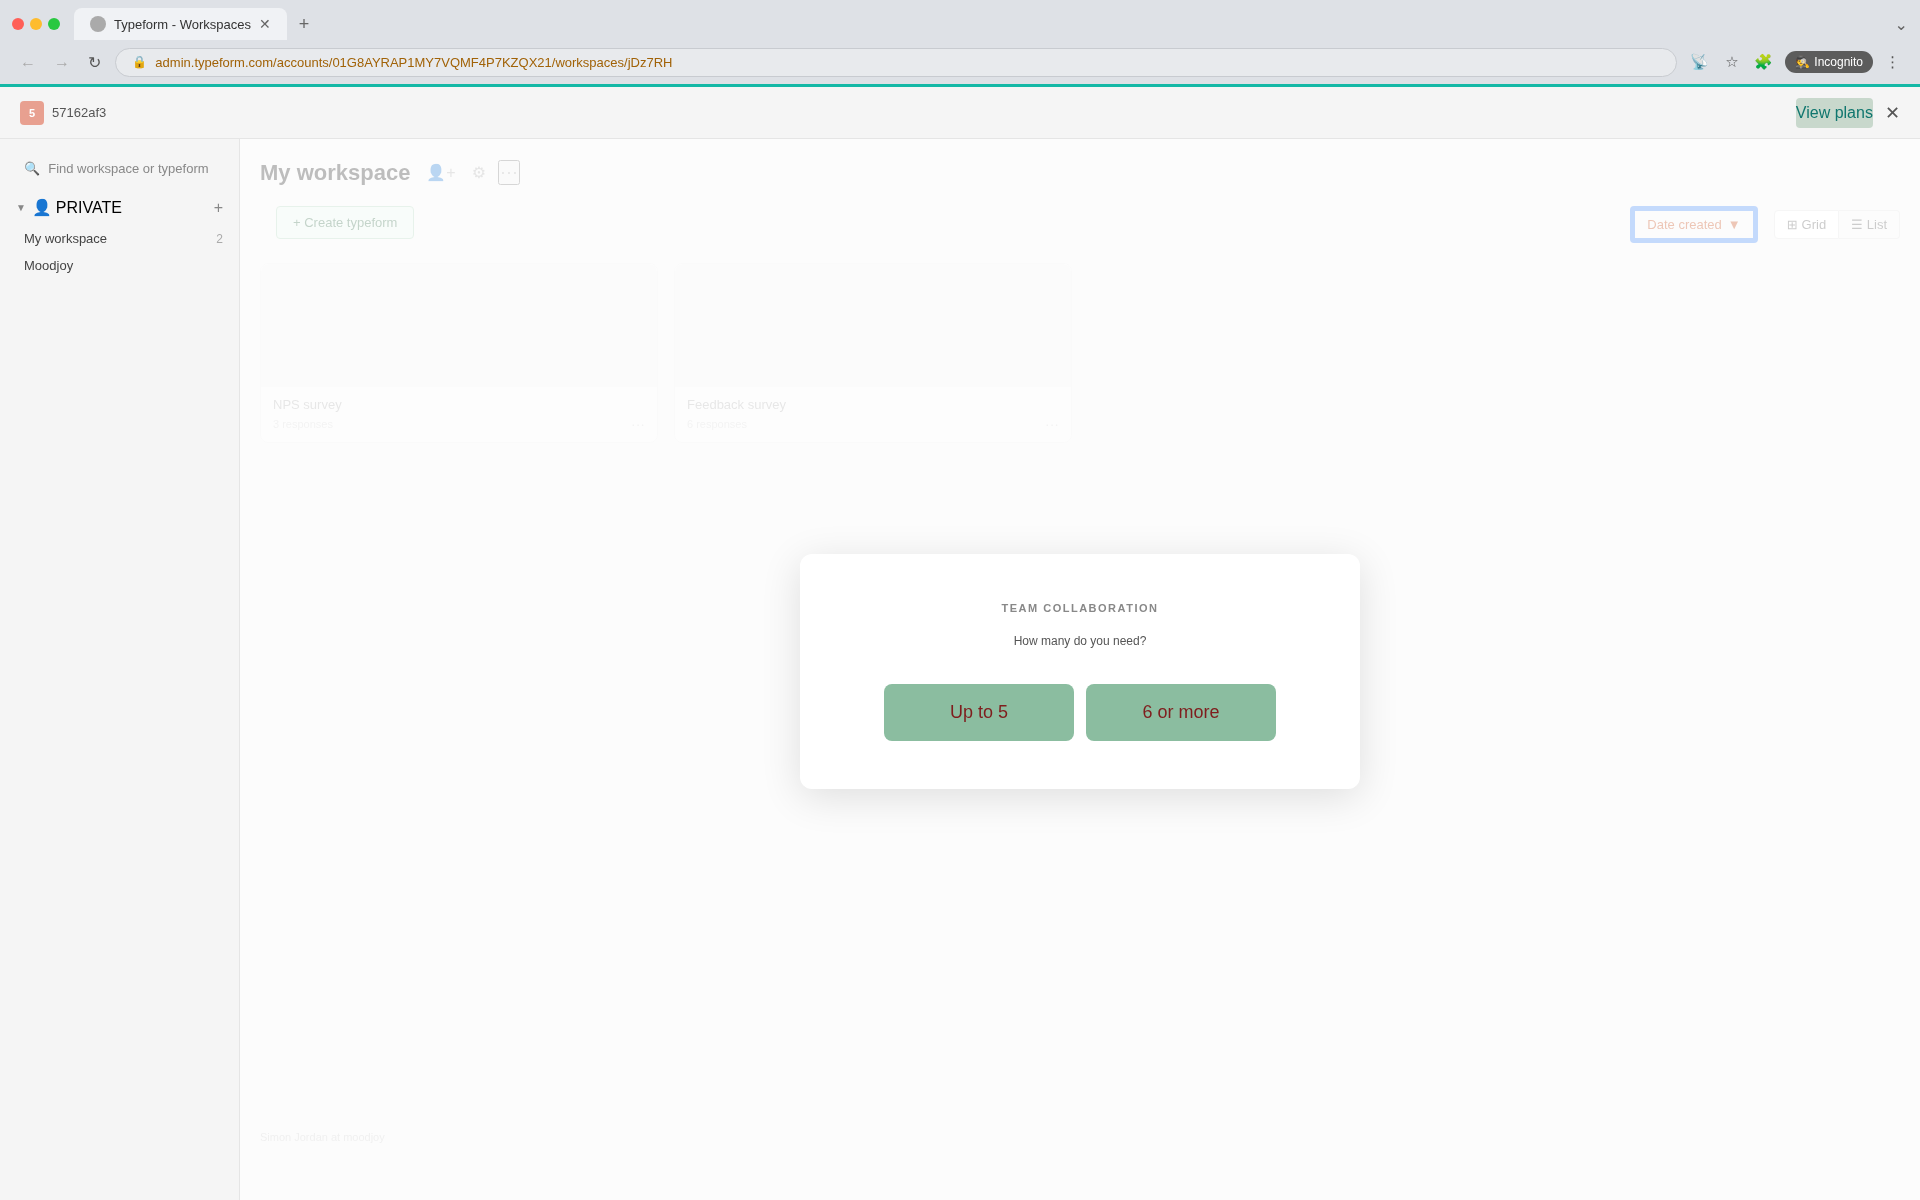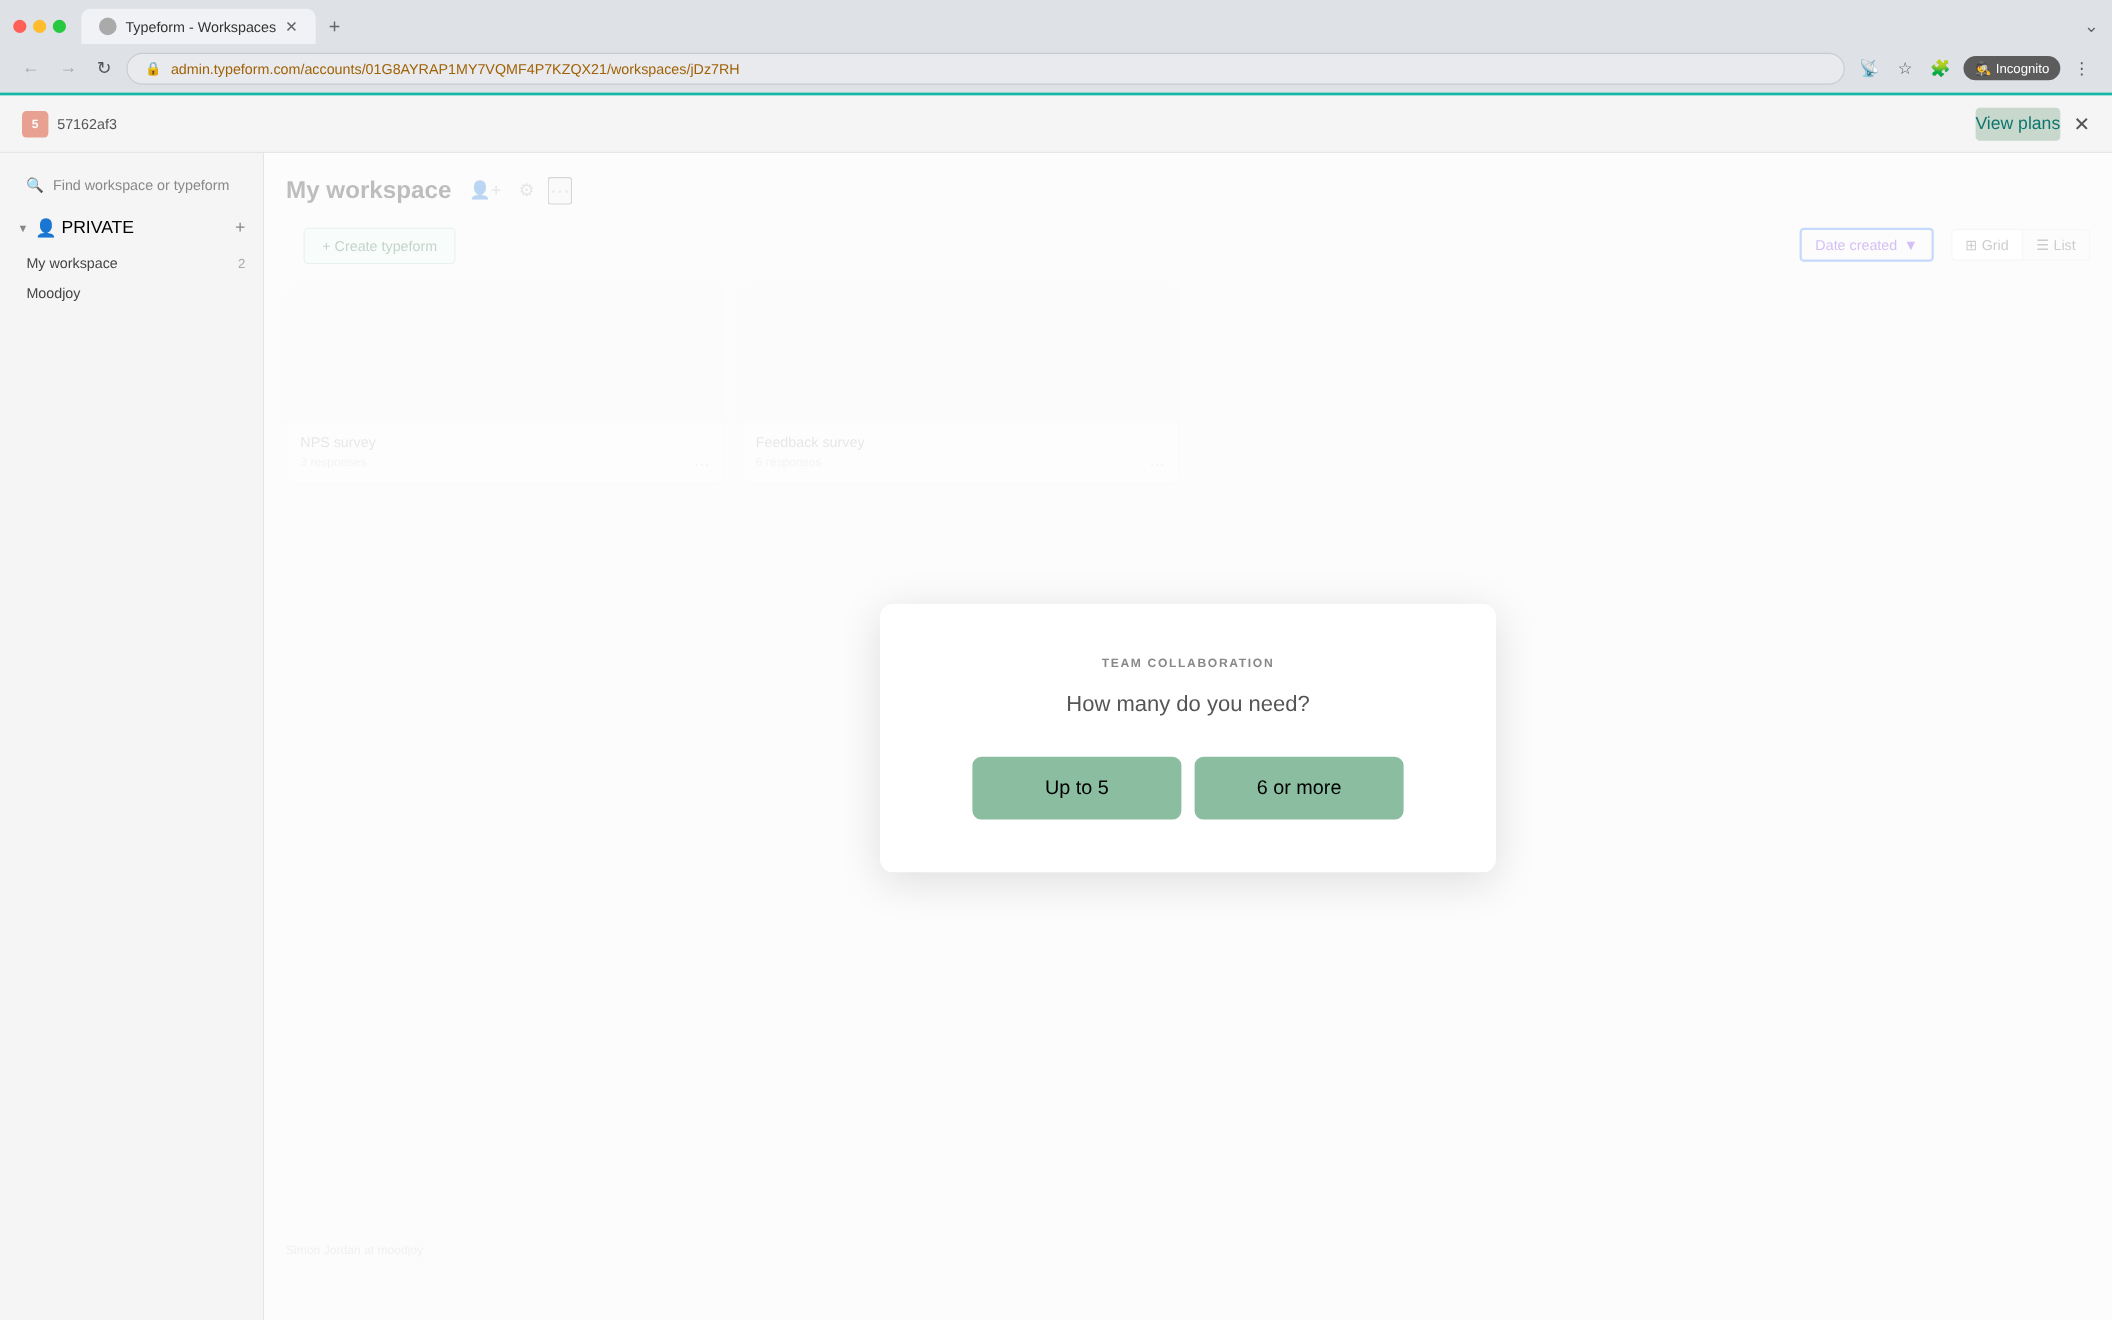--- a/index.html
+++ b/index.html
@@ -313,25 +313,25 @@
       padding: 8px 16px;
       font-size: 13px;
       cursor: pointer;
     }
     .date-sort-btn {
       margin-left: auto;
       display: flex;
       align-items: center;
       gap: 6px;
       background: none;
-      border: 2px solid #3b82f6;
+      border: 5px solid #3b82f6;
       border-radius: 4px;
       padding: 6px 12px;
       font-size: 13px;
-      color: #6d28d9;
+      color: #c2410c;
       cursor: pointer;
     }
     .view-toggle {
       display: flex;
       margin-left: 8px;
     }
     .view-btn {
       display: flex;
       align-items: center;
       gap: 4px;
@@ -445,41 +445,41 @@
       margin-bottom: 6px;
       line-height: 1.5;
     }
 
     .modal-subtitle strong {
       font-weight: 700;
       color: #333;
     }
 
     .modal-subtitle-2 {
-      font-size: 20px;
+      font-size: 12px;
       color: #555;
       margin-bottom: 36px;
     }
 
     .modal-buttons {
       display: flex;
       gap: 12px;
       justify-content: center;
     }
 
     .modal-btn {
       flex: 1;
       padding: 18px 24px;
       border: none;
       border-radius: 8px;
       font-size: 18px;
       font-weight: 500;
       cursor: pointer;
       background: #8bbda0;
-      color: #000000;
+      color: #7f1d1d;
       max-width: 200px;
     }
   </style>
 </head>
 <body>
 
 <div class="browser-chrome">
   <div class="tab-bar">
     <div class="browser-controls">
       <button class="circle-btn circle-close"></button>

